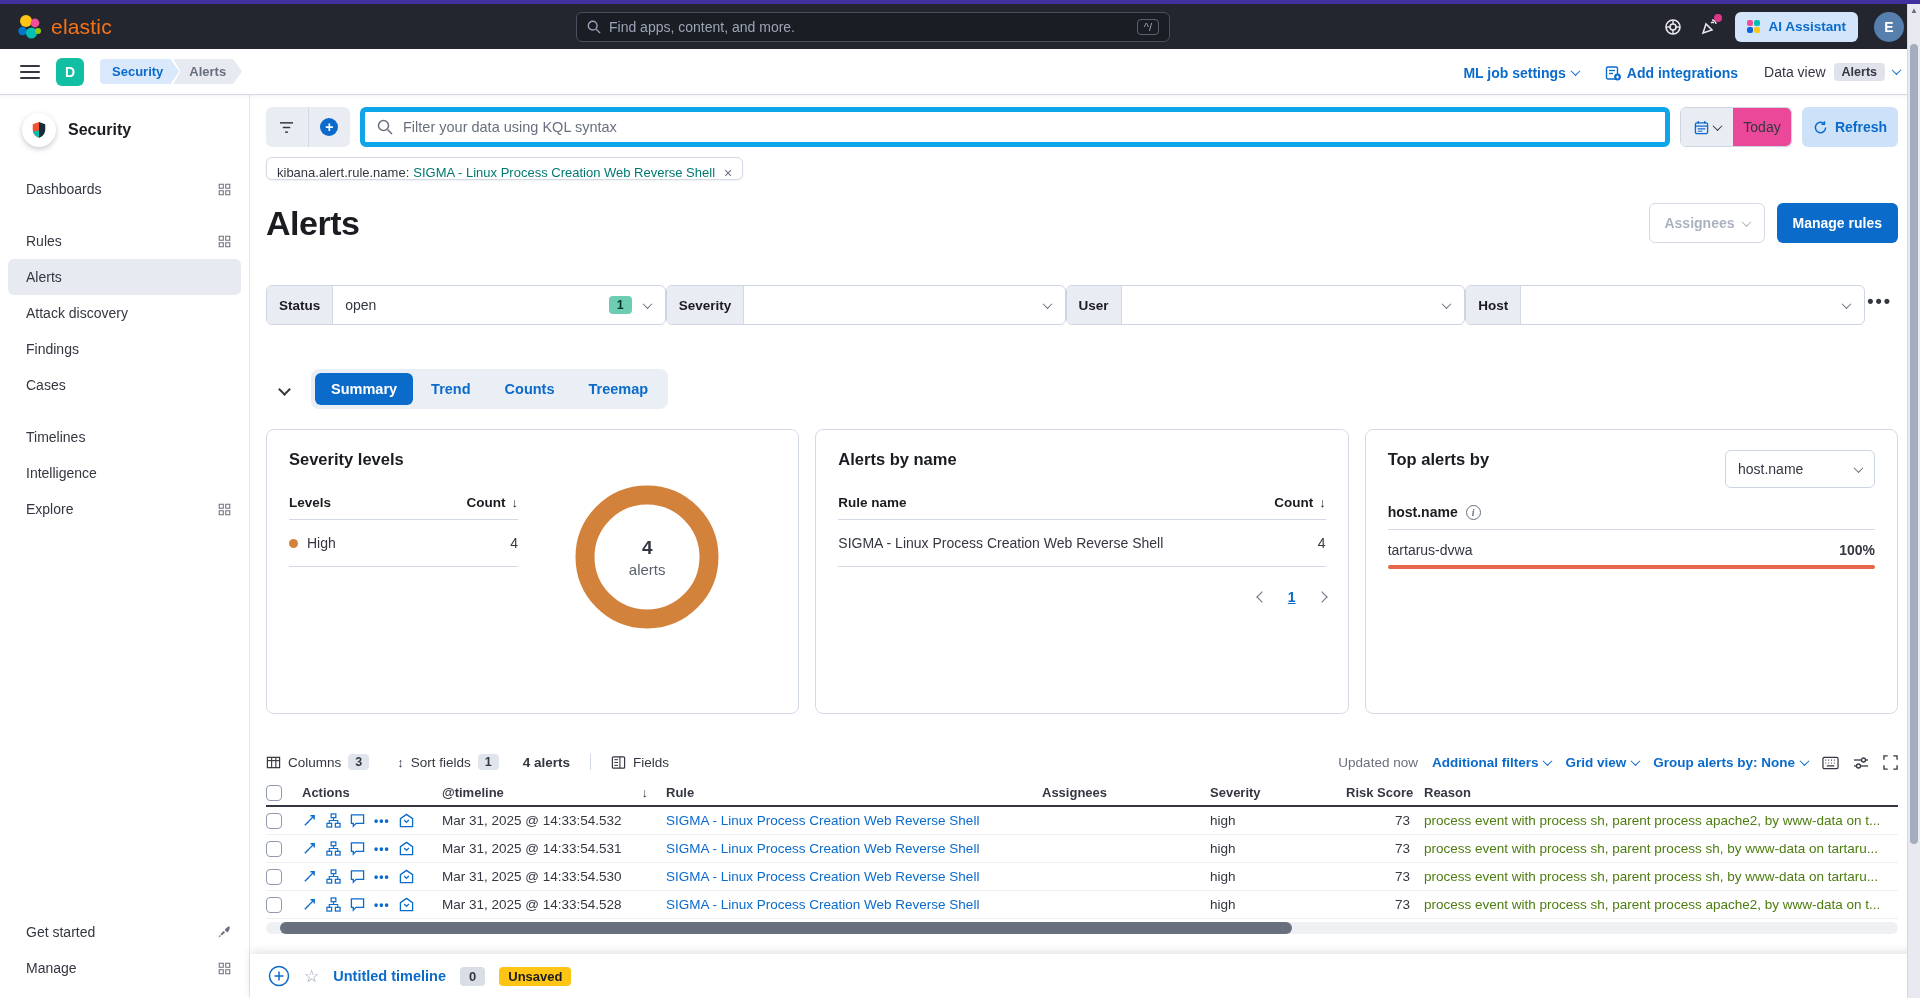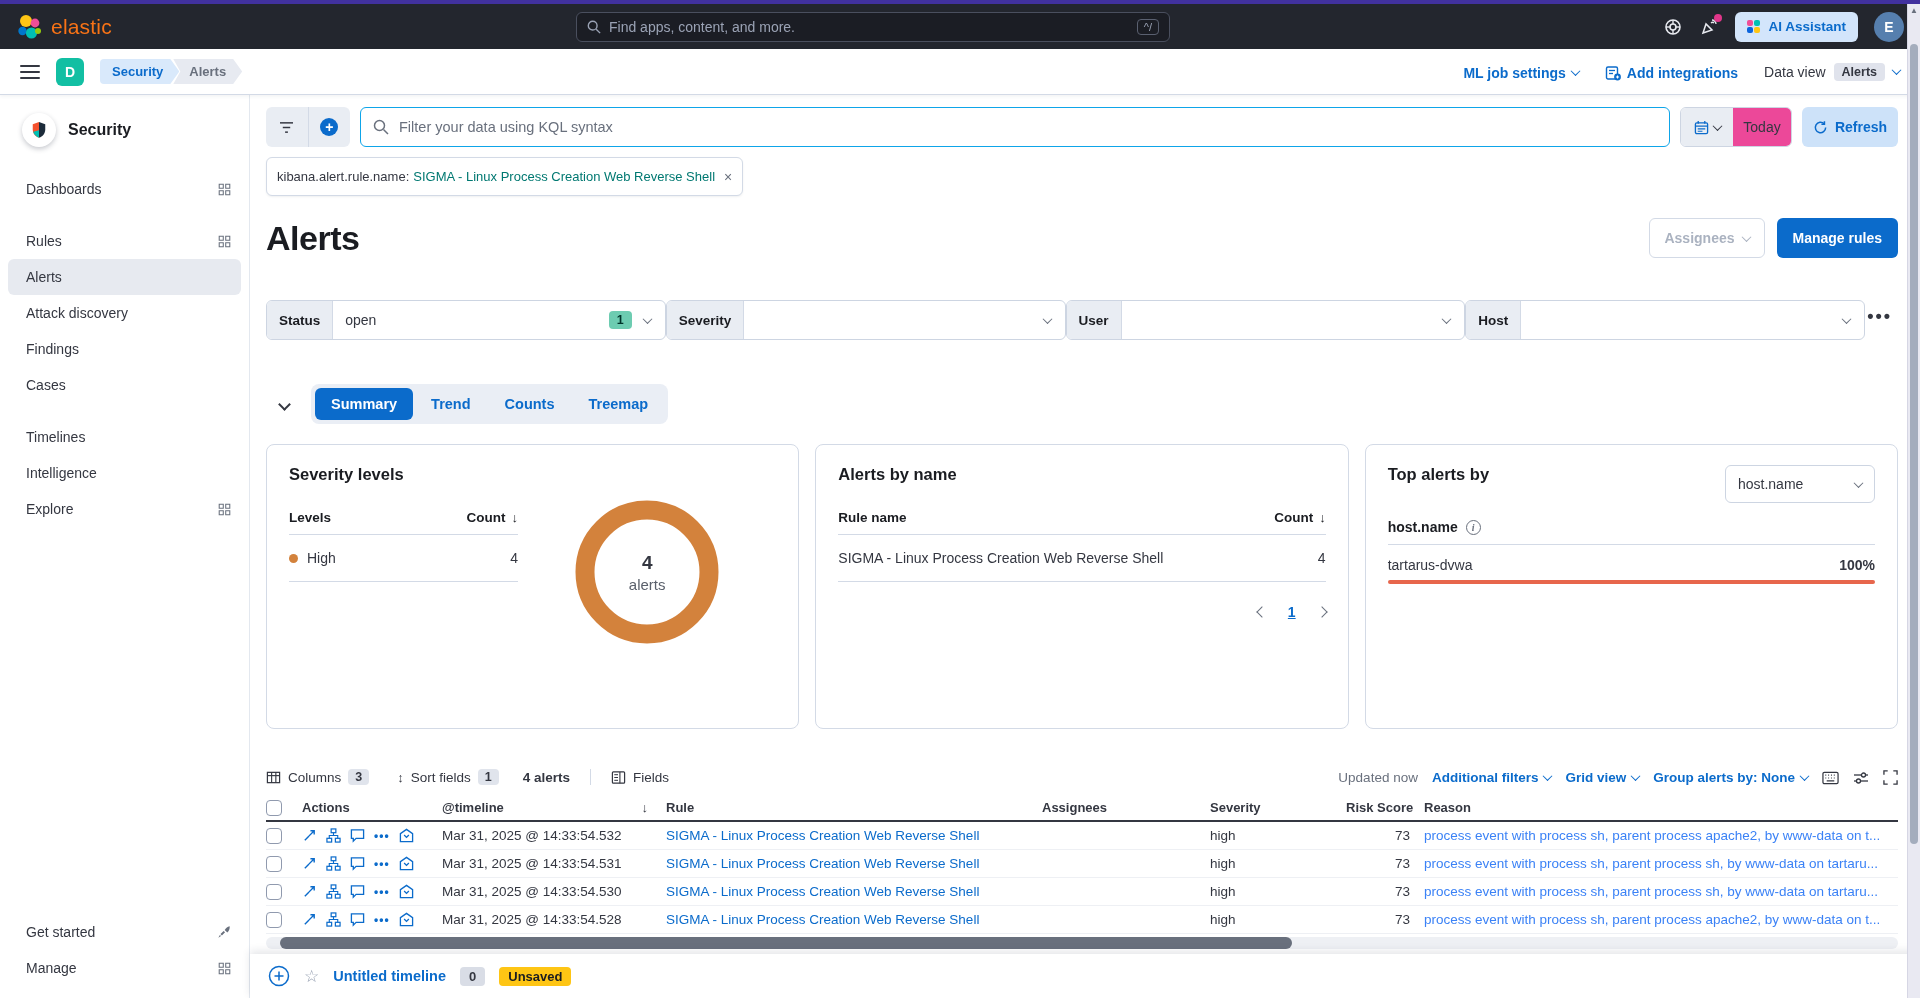--- a/index.html
+++ b/index.html
@@ -52,31 +52,31 @@
   .sb-spacer { flex:1; }
 
   .main { flex:1; position:relative; padding:12px 22px 0 16px; background:#fff; }
 
   
   .qrow { display:flex; gap:10px; height:40px; }
   .btn-duo { width:84px; background:#e9edf3; border-radius:6px; display:flex; }
   .btn-duo > div { flex:1; display:flex; align-items:center; justify-content:center; cursor:pointer; }
   .btn-duo > div:first-child { border-right:1px solid #d3dae6; }
   .plus-circ { width:18px; height:18px; border-radius:50%; background:#0b6bcb; color:#fff; display:flex; align-items:center; justify-content:center; font-size:14px; font-weight:700; line-height:1; }
-  .kql { flex:1; border:1px solid #0ea5e9; border-radius:6px; background:#fff; display:flex; align-items:center; gap:10px; padding:0 12px; }
+  .kql { flex:1; border:5px solid #0ea5e9; border-radius:6px; background:#fff; display:flex; align-items:center; gap:10px; padding:0 12px; }
   .kql input { flex:1; border:none; outline:none; font-size:14.5px; font-family:inherit; color:#343741; }
   .kql input::placeholder { color:#69707d; }
   .date-grp { width:112px; border:1px solid #cdd5e2; border-radius:6px; display:flex; overflow:hidden; }
   .date-grp .cal { width:52px; background:#e9edf3; display:flex; align-items:center; justify-content:center; gap:5px; color:#0b6bcb; cursor:pointer; }
   .date-grp .cal .chev { color:#343741; }
   .date-grp .today { flex:1; display:flex; align-items:center; justify-content:center; font-size:14px; color:#343741; background:#ec4899; cursor:pointer; }
   .refresh-btn { width:96px; background:#cde2f9; border-radius:6px; color:#0b6bcb; font-size:14px; font-weight:600; display:flex; align-items:center; justify-content:center; gap:7px; cursor:pointer; }
 
   .pill-row { margin-top:10px; }
-  .fpill { display:inline-flex; align-items:center; height:39px; border:1px solid #d3dae6; border-radius:6px; background:#fff; box-shadow:0 1px 2px rgba(50,60,80,.08); padding:7px 10px; font-size:13px; cursor:pointer; }
+  .fpill { display:inline-flex; height:23px; border:1px solid #d3dae6; border-radius:6px; background:#fff; box-shadow:0 1px 2px rgba(50,60,80,.08); padding:7px 10px; font-size:13px; cursor:pointer; }
   .fpill .fv { color:#007871; margin-left:4px; }
   .fpill .fx { color:#69707d; margin-left:9px; font-size:14px; }
 
   
   .title-row { margin-top:22px; display:flex; align-items:center; }
   h1.pg { font-size:34px; font-weight:700; color:#1a1c21; letter-spacing:-.5px; }
   .title-actions { margin-left:auto; display:flex; gap:12px; }
   .btn-ghost { height:40px; padding:0 14px; border:1px solid #d3dae6; border-radius:6px; background:#fff; color:#aab2c0; font-size:14px; font-weight:600; display:flex; align-items:center; gap:8px; cursor:default; }
   .btn-primary { height:40px; padding:0 16px; border:none; border-radius:6px; background:#0b6bcb; color:#fff; font-size:14px; font-weight:600; display:flex; align-items:center; cursor:pointer; }
 
@@ -142,21 +142,21 @@
   .gridtbl { margin-top:10px; }
   .g-head, .g-row { display:grid; grid-template-columns:36px 140px 224px 376px 168px 136px 78px 1fr; align-items:center; }
   .g-head { height:27px; border-bottom:2px solid #343741; font-size:13px; font-weight:700; color:#343741; }
   .g-head .hcell { display:flex; align-items:center; }
   .g-row { height:28px; border-bottom:1px solid #eef0f4; font-size:13.5px; }
   .cb { width:16px; height:16px; border:1px solid #909aae; border-radius:4px; background:#fff; cursor:pointer; }
   .acts { display:flex; gap:9px; color:#0b6bcb; align-items:center; }
   .acts svg { cursor:pointer; }
   .rule-lnk { color:#0b6bcb; cursor:pointer; white-space:nowrap; overflow:hidden; }
   .r-right { text-align:right; padding-right:14px; }
-  .reason { white-space:nowrap; overflow:hidden; color:#3b82f6; }
+  .reason { white-space:nowrap; overflow:hidden; color:#4d7c0f; }
   .sort-dn { font-size:13px; margin-left:6px; font-weight:400; }
   .hscroll { margin-top:3px; height:12px; background:#eef0f4; border-radius:6px; position:relative; }
   .hscroll .thumb { position:absolute; left:14px; top:0; height:12px; width:62%; background:#69707d; border-radius:6px; }
 
   
   .timeline { position:absolute; left:0; right:0; bottom:0; height:44px; background:#fff; box-shadow:0 -3px 8px rgba(40,50,70,.12); display:flex; align-items:center; padding:0 18px; gap:14px; z-index:6; }
   .tl-title { color:#0b6bcb; font-size:14.5px; font-weight:700; cursor:pointer; }
   .star { color:#98a2b3; font-size:17px; cursor:pointer; }
   .badge-zero { background:#d9dde6; border-radius:4px; padding:2px 9px; font-size:13px; font-weight:600; }
   .badge-unsaved { background:#fec514; border-radius:4px; padding:2px 9px; font-size:13px; font-weight:600; color:#1a1c21; }

